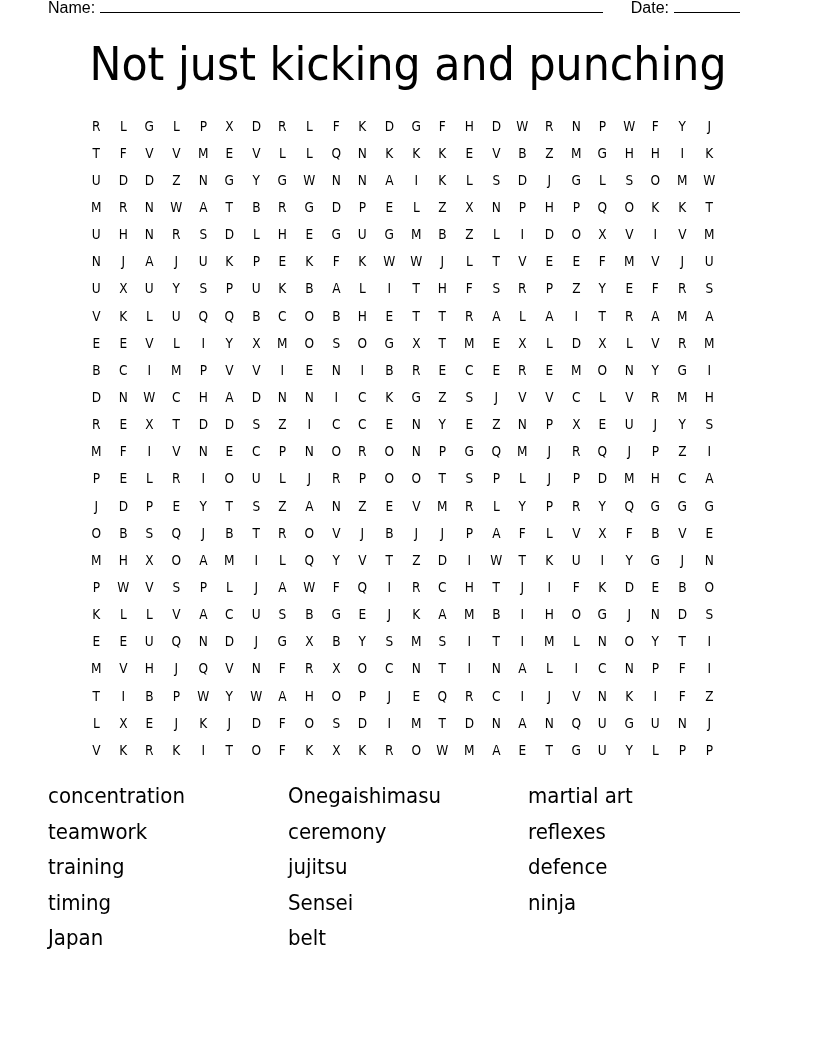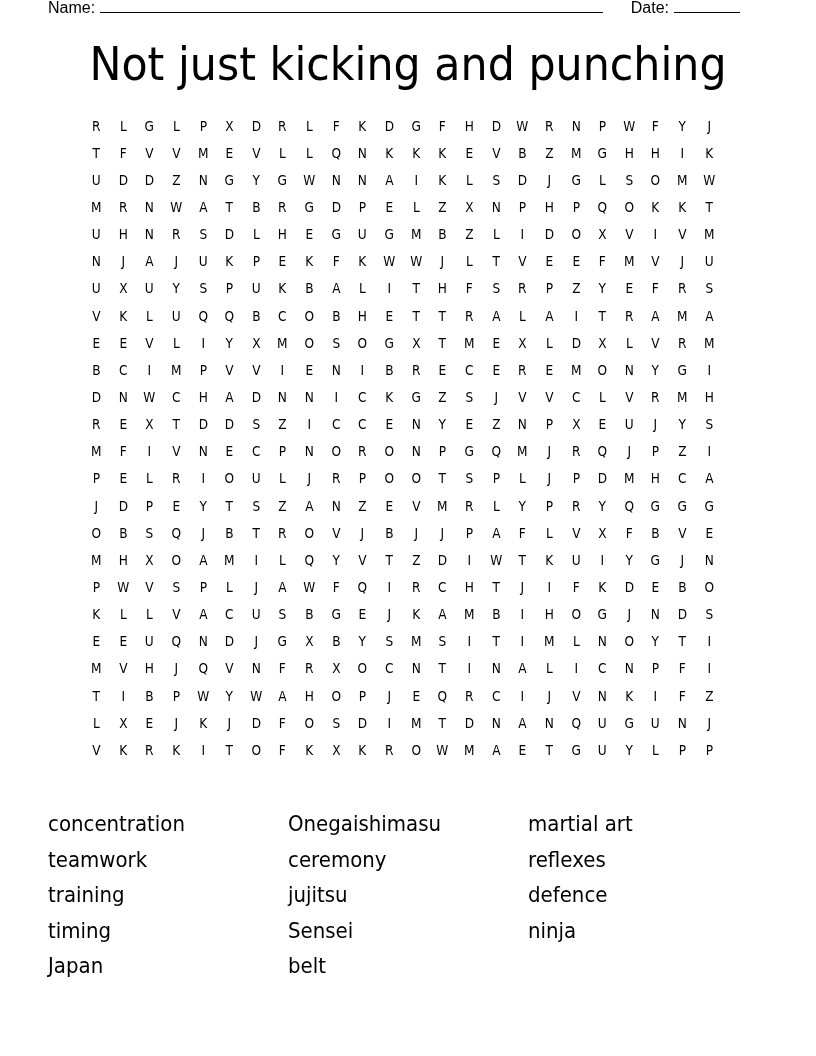--- a/index.html
+++ b/index.html
@@ -18,21 +18,21 @@
       font-family: "DejaVu Sans", sans-serif; font-size: 46px; line-height: 60px;
       letter-spacing: 0px; transform: scaleX(0.93); transform-origin: center;
     }
     .grid {
       position: absolute; top: 112px; left: 83px;
       display: grid; grid-template-columns: repeat(24, 26.65px); grid-auto-rows: 27.15px;
       font-family: "DejaVu Sans", sans-serif; font-size: 13.5px;
     }
     .cell { display: flex; align-items: center; justify-content: center; transform: scaleX(0.9); }
     .words {
-      position: absolute; top: 808px; left: 48px; width: 720px;
+      position: absolute; top: 780px; left: 48px; width: 720px;
       display: grid; grid-template-columns: 240px 240px 240px; grid-auto-rows: 35.6px;
       font-family: "DejaVu Sans", sans-serif; font-size: 21.5px;
     }
     .word { line-height: 32px; transform: scaleX(0.92); transform-origin: left center; white-space: nowrap; }
   </style>
 </head>
 <body>
 
 <div class="header-row">
   <div class="field">

